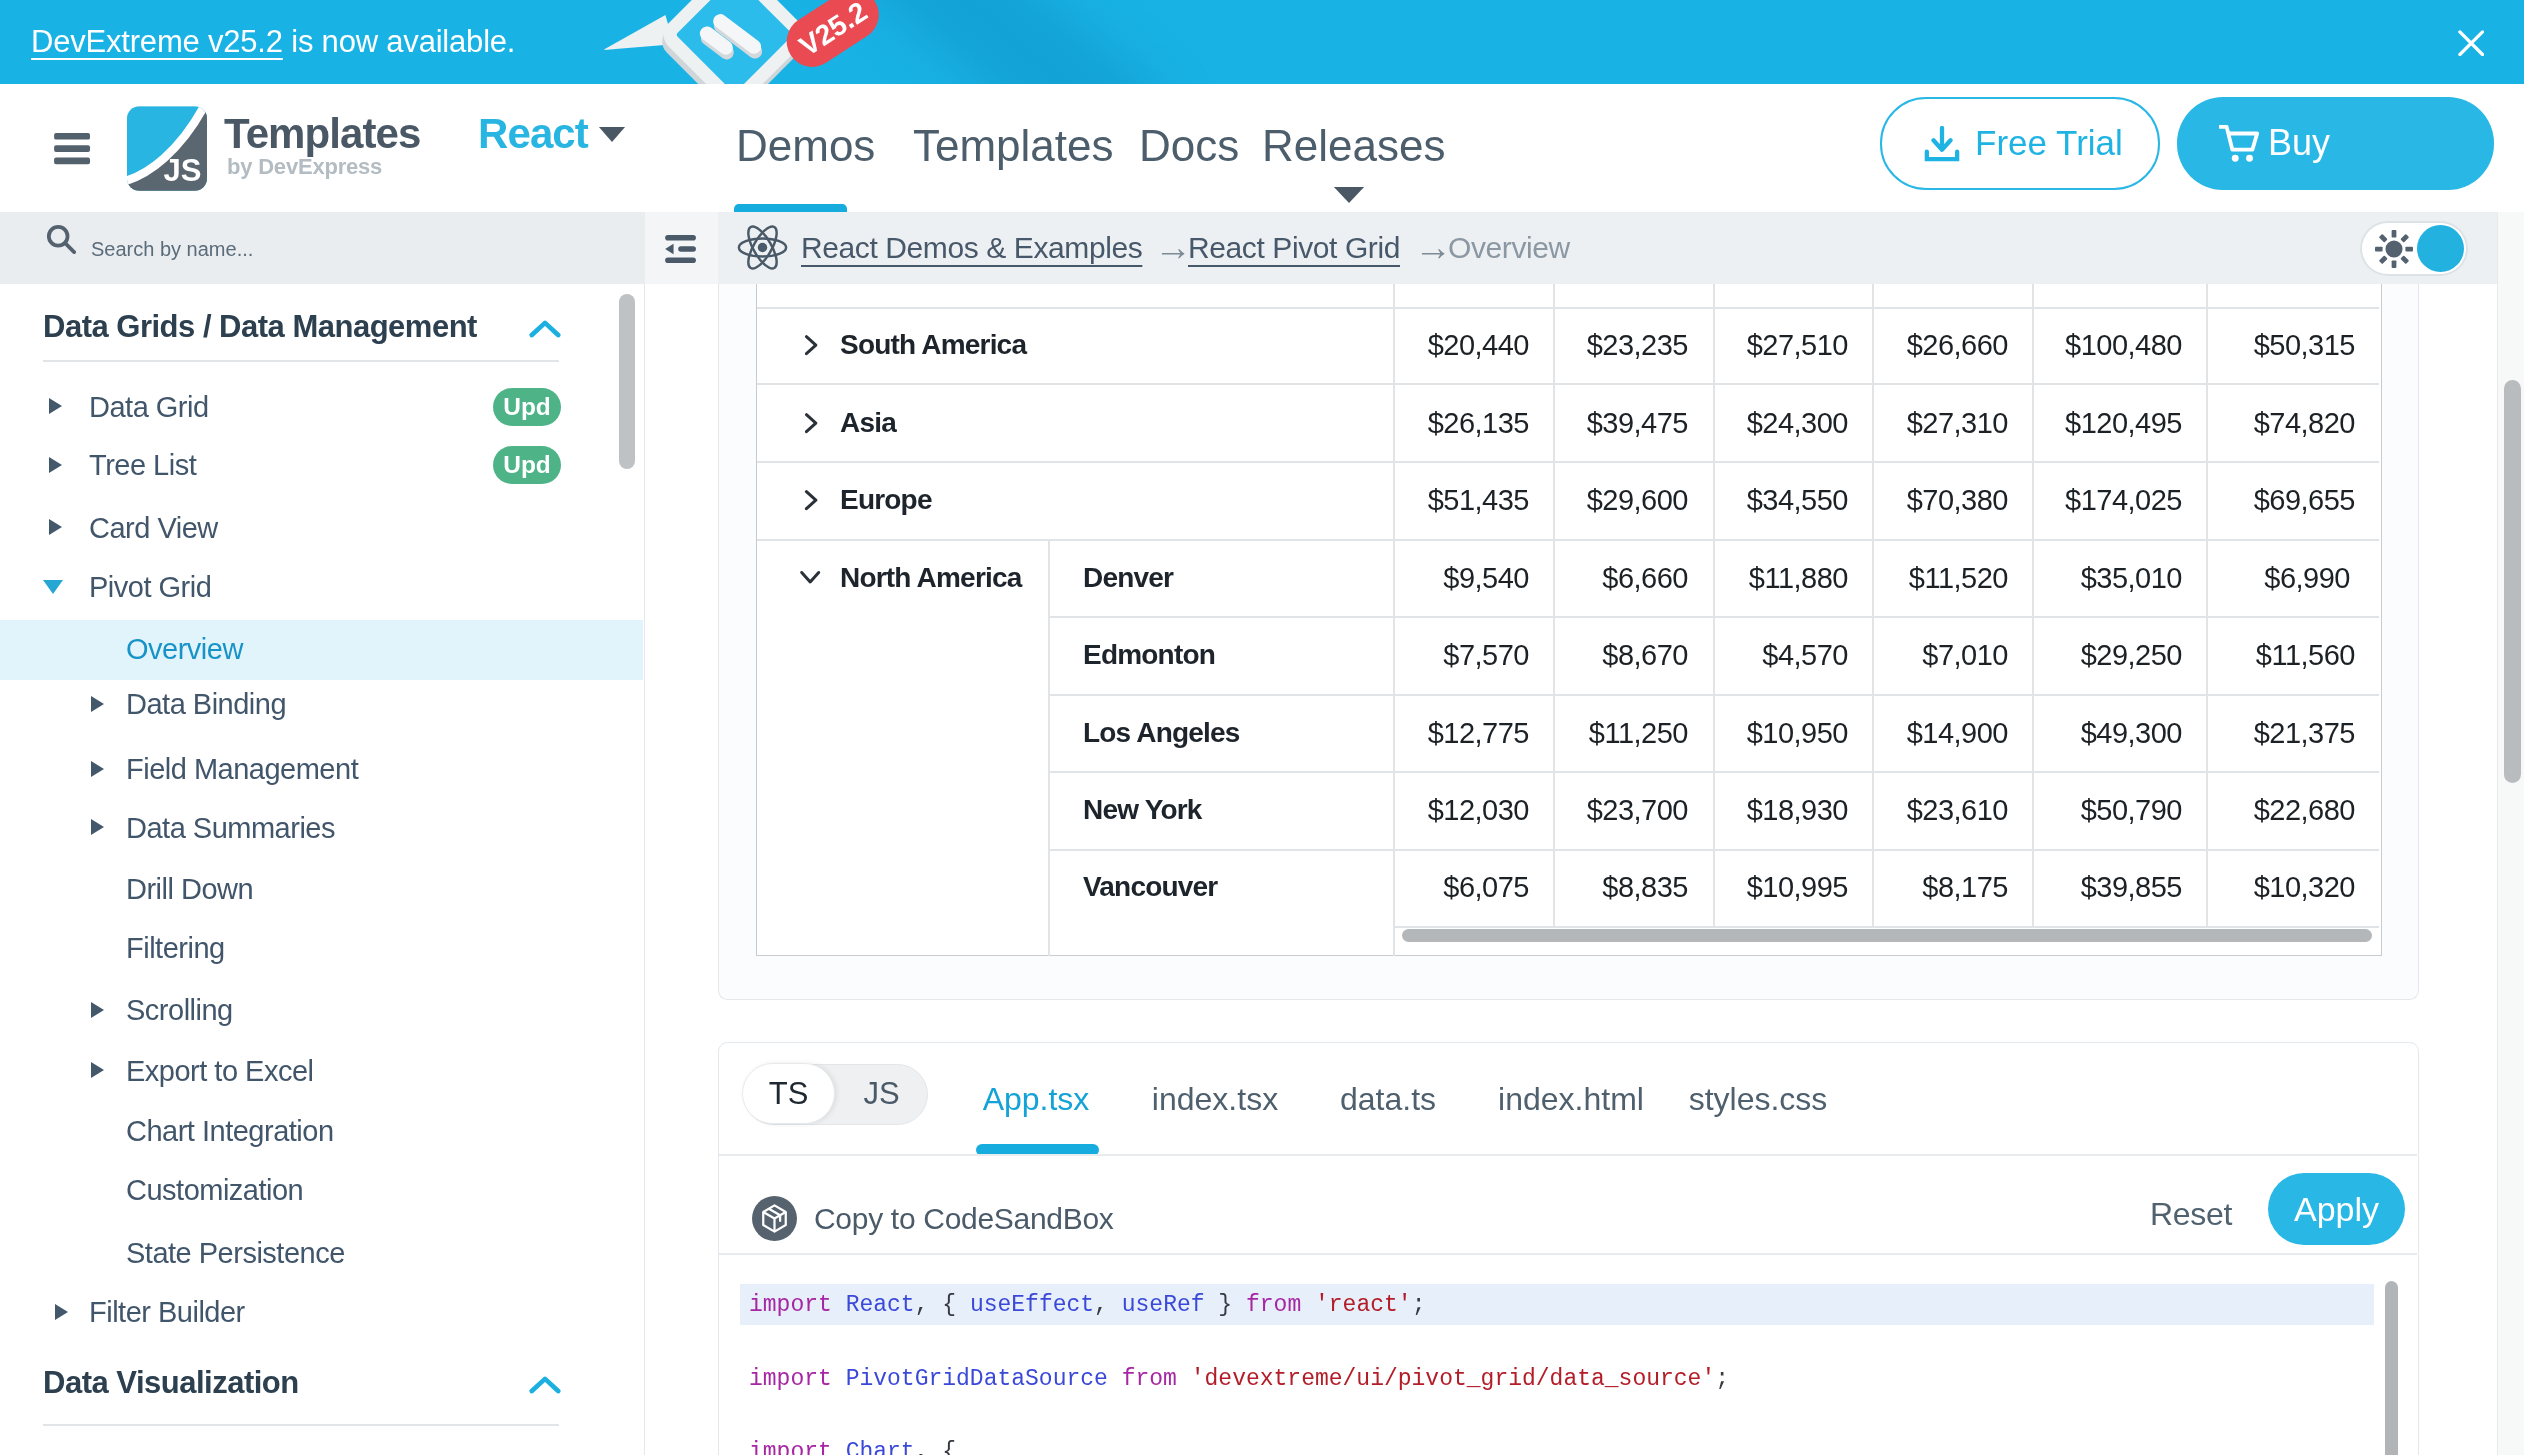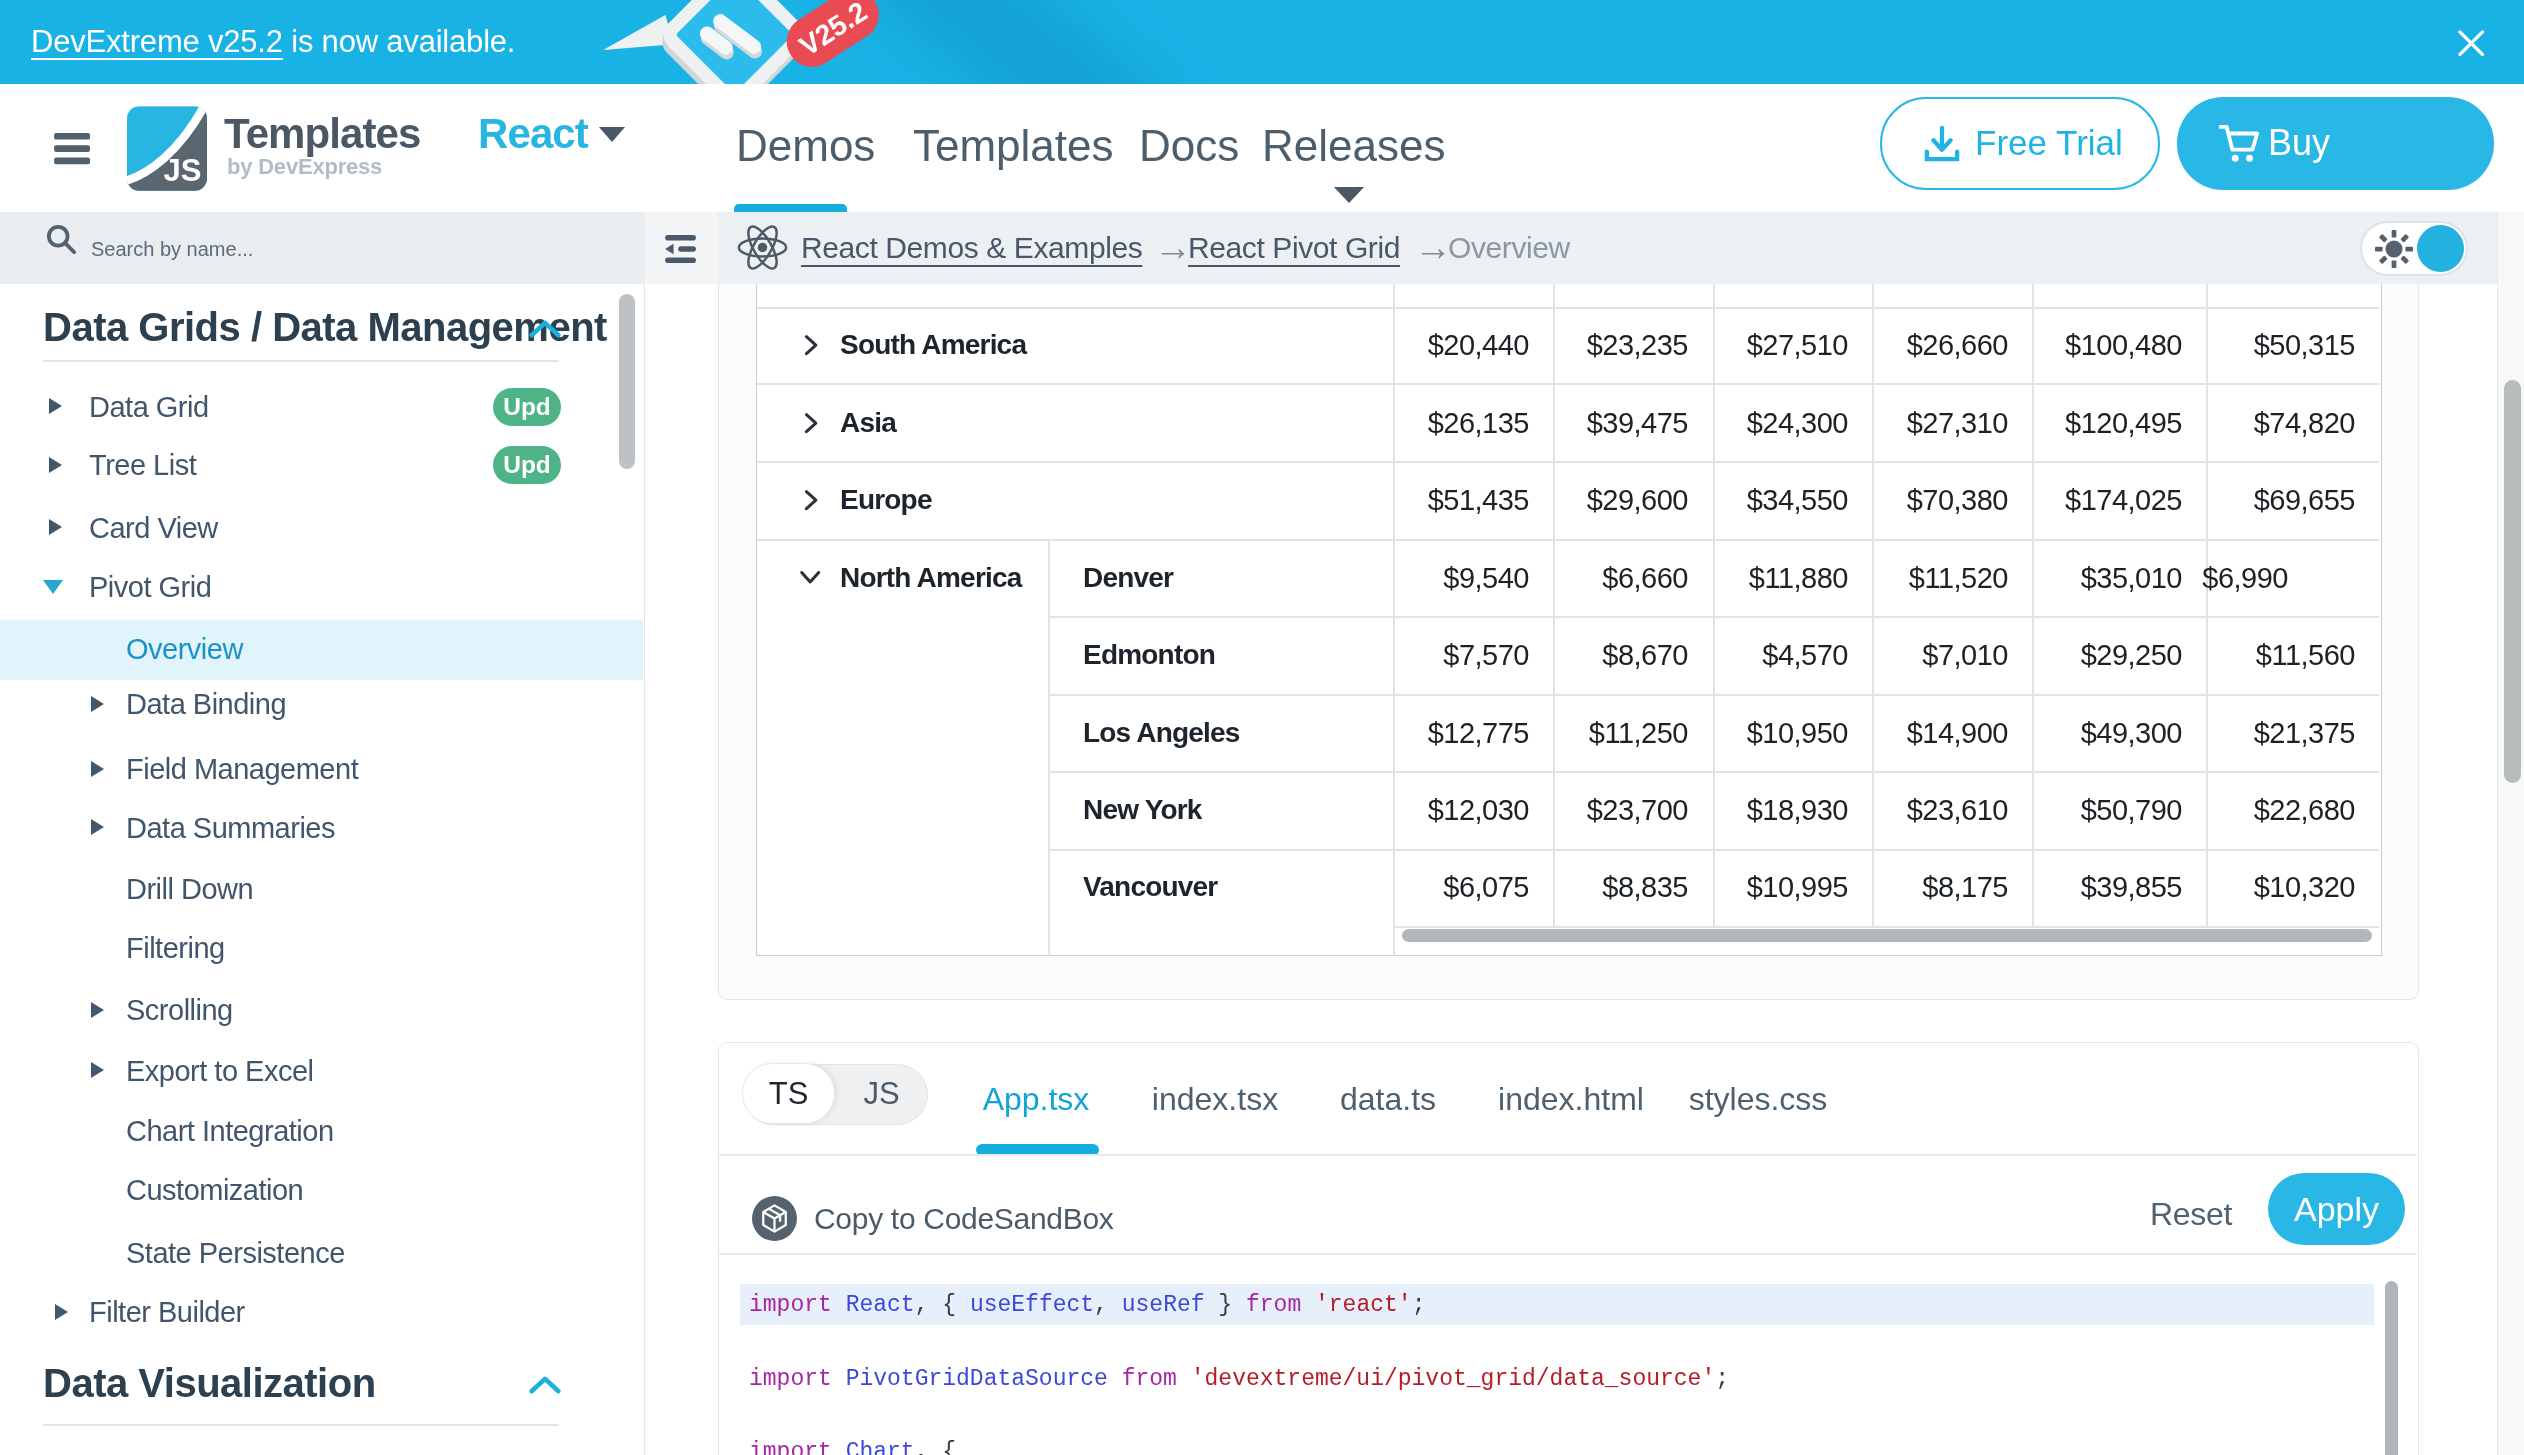--- a/index.html
+++ b/index.html
@@ -13,21 +13,21 @@
 
 #header{position:absolute;left:0;top:84px;width:2525px;height:128px;background:#fff}
 .navitem{position:absolute;top:62px;transform:translateY(-50%);font-size:44px;color:#4c5d6b;white-space:nowrap}
 #demosu{position:absolute;left:734px;top:120px;width:113px;height:9.4px;background:#16acde;border-radius:4.7px 4.7px 0 0}
 
 #subbar{position:absolute;left:0;top:212px;width:2525px;height:72px;background:#edf0f2}
 #searchzone{position:absolute;left:0;top:0;width:645px;height:72px;background:#e9edf0}
 #collapsezone{position:absolute;left:645px;top:0;width:73px;height:72px;background:#f3f5f6}
 
 #sidebar{position:absolute;left:0;top:284px;width:645px;height:1172px;background:#fff;border-right:1.9px solid #e5e8ea}
-.shead{position:absolute;left:43px;transform:translateY(-50%);font-size:40px;font-weight:bold;color:#2d4050;letter-spacing:-0.5px;white-space:nowrap}
+.shead{position:absolute;left:43px;transform:translateY(-50%);font-size:31px;font-weight:bold;color:#2d4050;letter-spacing:-0.5px;white-space:nowrap}
 .si{position:absolute;transform:translateY(-50%);font-size:29px;letter-spacing:-0.5px;color:#42566b;white-space:nowrap}
 .tri{position:absolute;width:0;height:0;border-style:solid;border-width:8.5px 0 8.5px 13.2px;border-color:transparent transparent transparent #44586c}
 .divid{position:absolute;left:43px;width:516px;height:1.9px;background:#e2e5e8}
 .badge{position:absolute;left:493px;width:68px;height:38px;border-radius:19px;background:#4eb488;color:#fff;font-size:24.5px;font-weight:bold;text-align:center;line-height:38px}
 #ovhl{position:absolute;left:0;top:336px;width:643px;height:60px;background:#e2f4fb}
 
 #democard{position:absolute;left:718px;top:284px;width:1701px;height:716px;background:#fbfcfd;border:1.9px solid #e3e8ec;border-top:none;border-radius:0 0 9.4px 9.4px}
 #pivot{position:absolute;left:756px;top:284px;width:1626px;height:672px;background:#fff;border:1.9px solid #c8ccd0;border-top:none}
 .hline{position:absolute;height:1.9px;background:#e1e4e6}
 .vline{position:absolute;width:1.9px;background:#e1e4e6}
@@ -284,21 +284,21 @@
   <svg class="chev" style="left:40px;top:280px" width="26.4" height="26.4" viewBox="0 0 28 28">
         <path d="M5 9 L14 19 L23 9" stroke="#2b3138" stroke-width="3.2" fill="none" stroke-linecap="round" stroke-linejoin="round"></path>
       </svg>
   <div class="rh" style="left:83px;top:294px">North America</div>
   <div class="rh" style="left:326px;top:294px">Denver</div>
   <div class="val" style="left:527px;top:294px;width:245px">$9,540</div>
   <div class="val" style="left:686px;top:294px;width:245px">$6,660</div>
   <div class="val" style="left:846px;top:294px;width:245px">$11,880</div>
   <div class="val" style="left:1006px;top:294px;width:245px">$11,520</div>
   <div class="val" style="left:1180px;top:294px;width:245px">$35,010</div>
-  <div class="val" style="left:1286px;top:294px;width:245px">$6,990</div>
+  <div class="val" style="left:1348px;top:294px;width:245px">$6,990</div>
   <div class="rh" style="left:326px;top:371px">Edmonton</div>
   <div class="val" style="left:527px;top:371px;width:245px">$7,570</div>
   <div class="val" style="left:686px;top:371px;width:245px">$8,670</div>
   <div class="val" style="left:846px;top:371px;width:245px">$4,570</div>
   <div class="val" style="left:1006px;top:371px;width:245px">$7,010</div>
   <div class="val" style="left:1180px;top:371px;width:245px">$29,250</div>
   <div class="val" style="left:1353px;top:371px;width:245px">$11,560</div>
   <div class="rh" style="left:326px;top:449px">Los Angeles</div>
   <div class="val" style="left:527px;top:449px;width:245px">$12,775</div>
   <div class="val" style="left:686px;top:449px;width:245px">$11,250</div>

